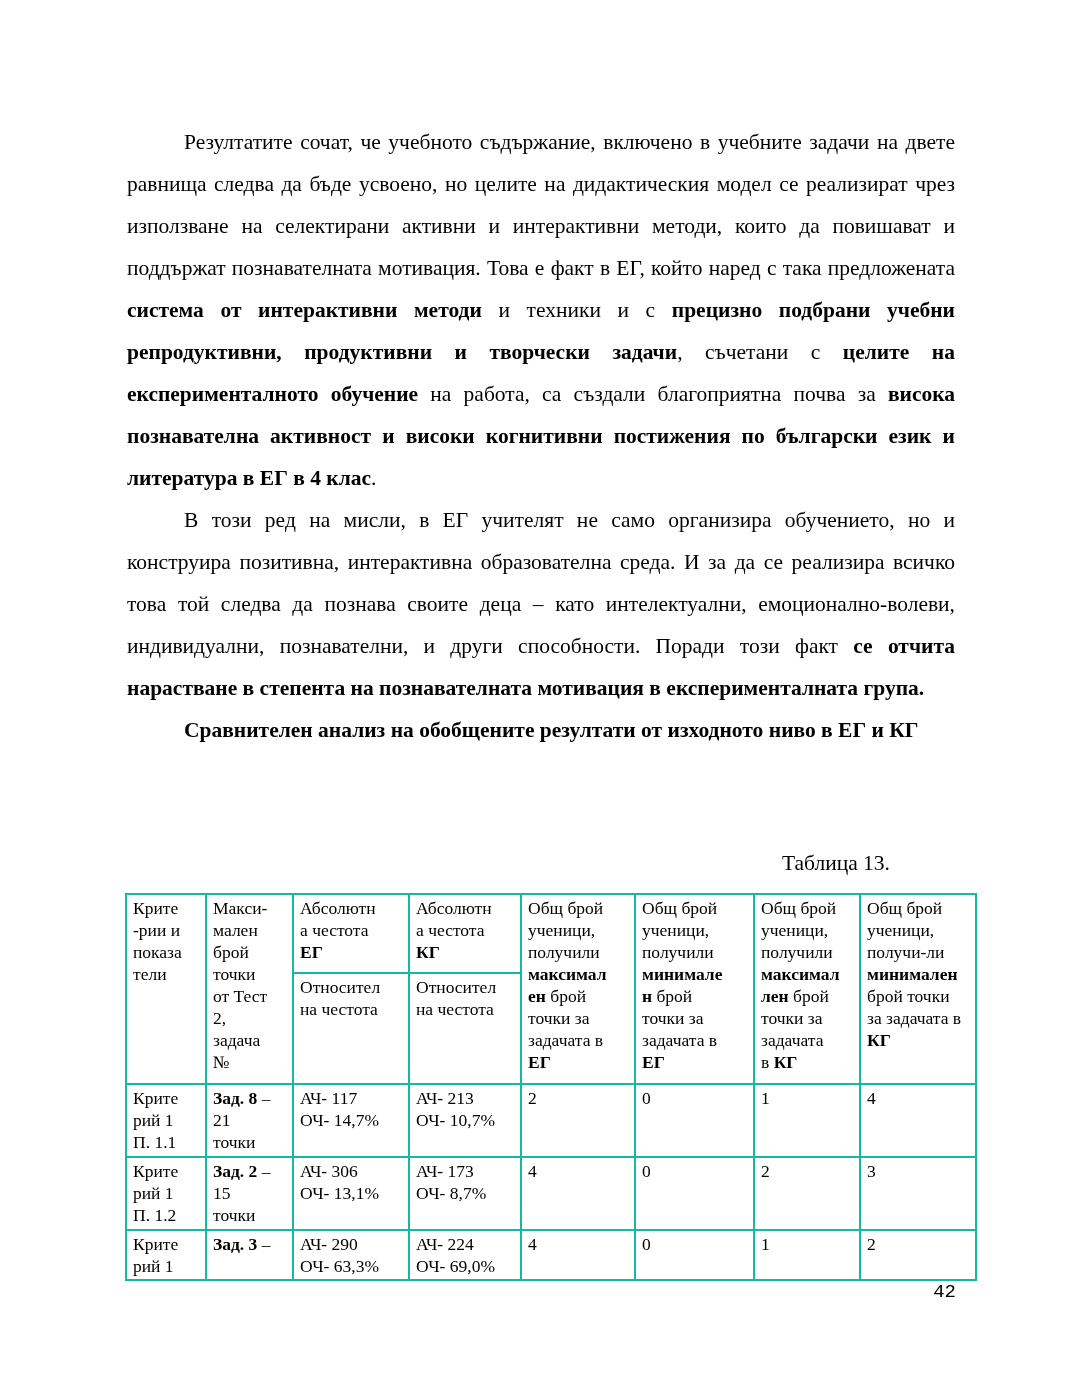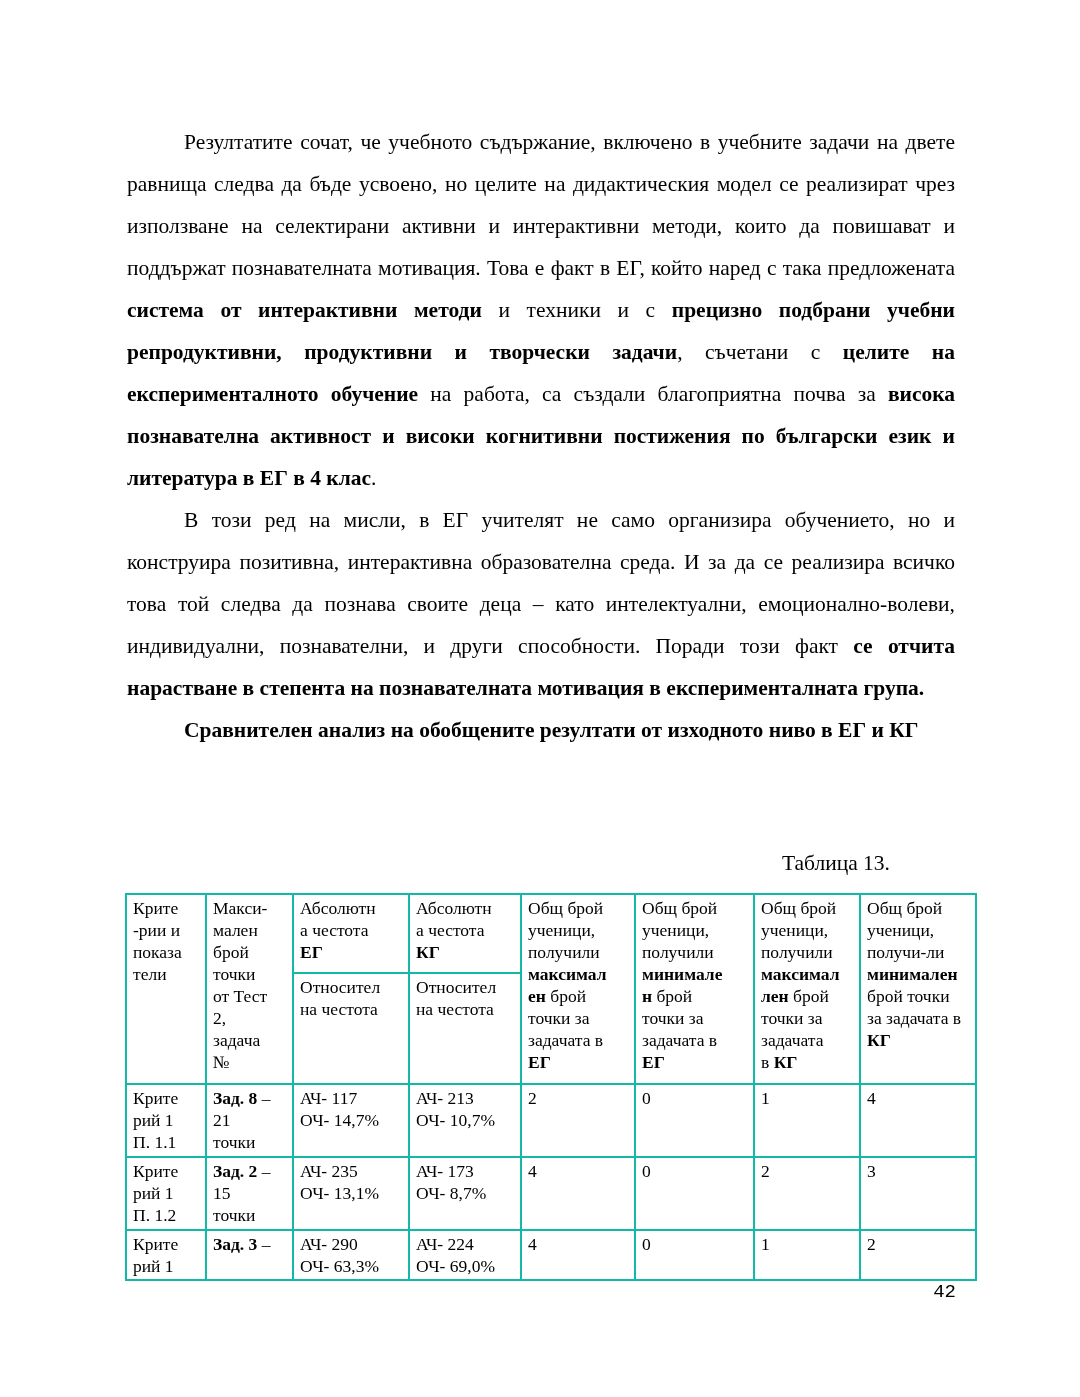--- a/index.html
+++ b/index.html
@@ -167,21 +167,21 @@
           <td class="center">1</td>
           <td class="center">4</td>
         </tr>
         <tr class="row-1">
           <td class="left"><span>Крите
 рий 1
 П. 1.2</span></td>
           <td class="left"><span class="b">Зад. 2</span><span> –
 15
 точки</span></td>
-          <td class="left"><span>АЧ- 235
+          <td class="left"><span>АЧ- 306
 ОЧ- 13,1%</span></td>
           <td class="left"><span>АЧ- 173
 ОЧ- 8,7%</span></td>
           <td class="center">4</td>
           <td class="center">0</td>
           <td class="center">2</td>
           <td class="center">3</td>
         </tr>
         <tr class="row-2">
           <td class="left"><span>Крите

